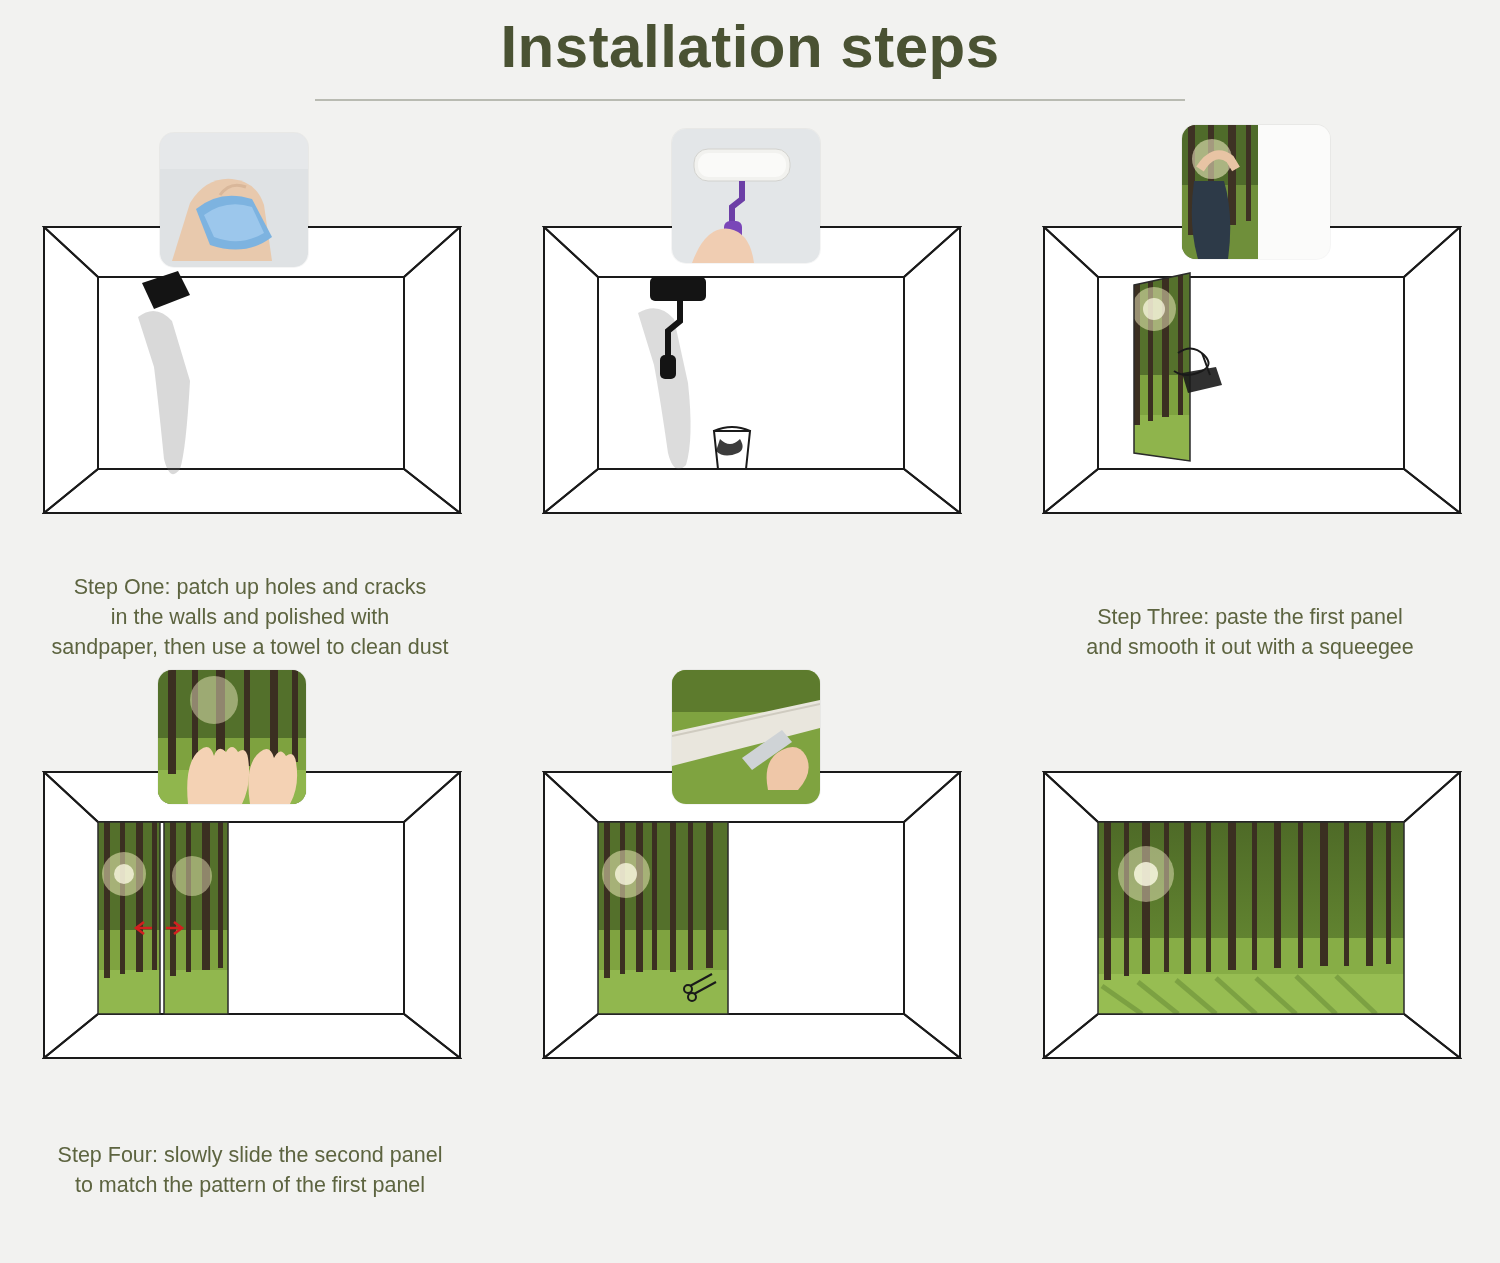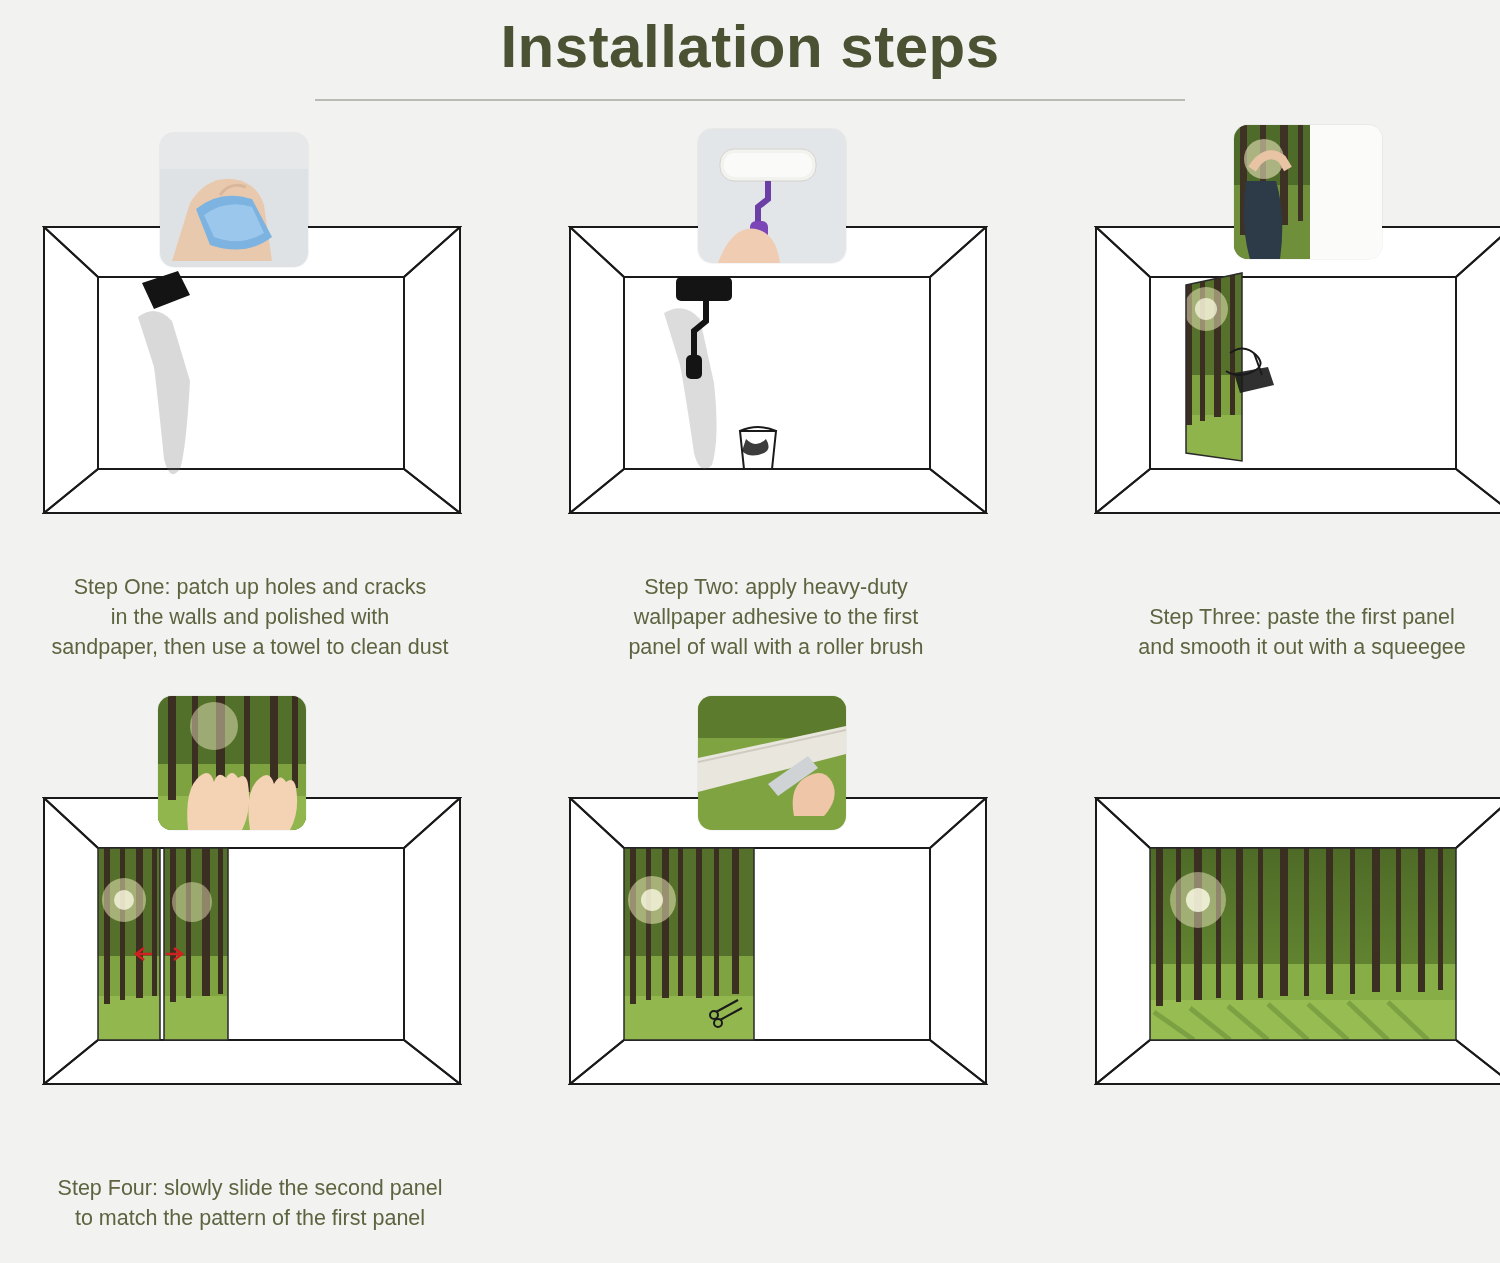--- a/index.html
+++ b/index.html
@@ -33,21 +33,20 @@
     height: 2px;
     background: #b9bbb2;
     margin: 18px auto 0 auto;
   }
   .grid {
     position: relative;
     margin-top: 22px;
     display: grid;
     grid-template-columns: repeat(3, 500px);
     grid-template-rows: repeat(2, 545px);
-    gap: 26px;
   }
   .cell {
     position: relative;
     width: 500px;
     height: 545px;
   }
   
   .room {
     position: absolute;
     left: 42px;
@@ -75,21 +74,21 @@
     left: 0;
     right: 0;
     bottom: 6px;
     text-align: center;
     font-size: 21.5px;
     line-height: 30px;
     color: #5d6440;
     padding: 0 8px;
     white-space: pre-line;
   }
-  .cell.row2 .caption { bottom: 6px; }
+  .cell.row2 .caption { bottom: 13px; }
 </style>
 </head>
 <body>
 
 <div class="page">
 
   <h1 class="title">Installation steps</h1>
   <div class="title-rule"></div>
 
   <div class="grid">
@@ -153,23 +152,20 @@
             <path d="M96 88 q20 -12 36 6 l14 64 q6 56 -2 82 q-12 12 -18 -12 q-8 -56 -14 -88 Z"></path>
           </g>
           <rect x="108" y="52" width="56" height="24" rx="5" fill="#141414"></rect>
           <path d="M138 76 L138 96 L126 106 L126 134" stroke="#141414" stroke-width="6" fill="none"></path>
           <rect x="118" y="130" width="16" height="24" rx="5" fill="#141414"></rect>
           <path d="M172 206 h36 l-4 38 h-28 Z" fill="#ffffff" stroke="#1a1a1a" stroke-width="2"></path>
           <path d="M172 206 q18 -8 36 0" fill="none" stroke="#1a1a1a" stroke-width="2"></path>
           <path d="M178 214 q10 10 20 0 q6 10 -2 14 q-14 6 -22 -2 Z" fill="#1a1a1a" opacity="0.85"></path>
         </svg>
       </div>
-      <div class="caption">Step Two: apply heavy-duty
-wallpaper adhesive to the first
-panel of wall with a roller brush</div>
     </div>
 
     <div class="cell">
       <div class="thumb" style="left:182px; top:2px;">
         <svg width="148" height="134" viewBox="0 0 148 134">
           <rect width="148" height="134" fill="#f0f0ee"></rect>
           <rect x="0" y="0" width="76" height="134" fill="#4f6b2a"></rect>
           <g fill="#6f8f3a">
             <rect x="0" y="60" width="76" height="74"></rect>
           </g>

